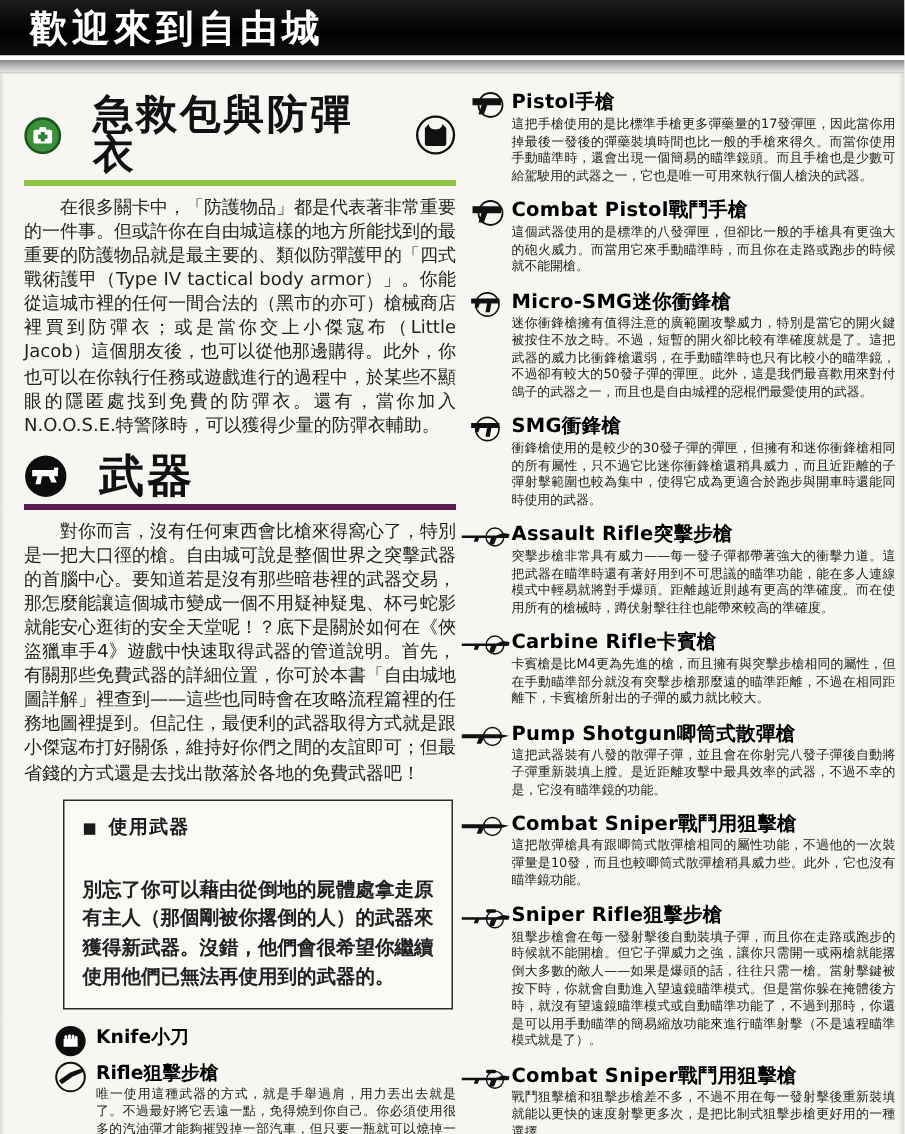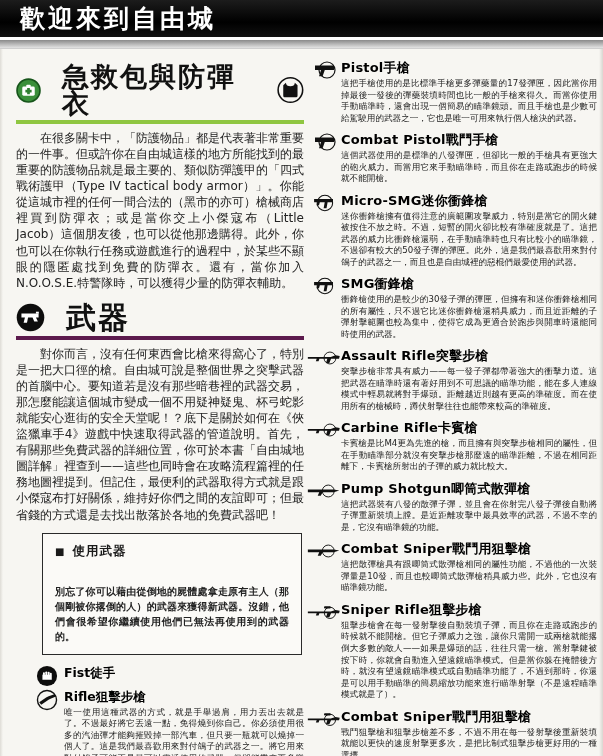--- a/index.html
+++ b/index.html
@@ -45,21 +45,21 @@
     text-indent:2em; color:#222;
   }
 
   
   .ubox{
     border:1.5px solid #2a2a2a; background:#fbfaf7;
     margin:10px 2px 10px 26px; padding:9px 12px 10px 12px;
   }
   .ubox h4{ font-size:12.5px; font-weight:bold; margin-bottom:24px; letter-spacing:1px; }
   .ubox h4 .sq{ font-size:10px; margin-right:7px; }
-  .ubox p{ font-size:10px; line-height:1.5; font-weight:600; color:#222; text-align:justify; }
+  .ubox p{ font-size:13px; line-height:1.5; font-weight:600; color:#222; text-align:justify; }
 
   
   .melee{ margin-left:22px; }
   .mentry{ position:relative; padding-left:26px; margin-bottom:7px; }
   .mentry .micon{ position:absolute; left:-2px; top:0; width:22px; height:22px; }
   .mentry .micon svg{ width:100%; height:100%; display:block; }
   .mentry h3{ font-size:12.5px; font-weight:bold; color:#000; margin-bottom:1px; }
   .mentry p{ font-size:8.6px; line-height:1.34; text-align:justify; color:#222; }
 
   
@@ -134,21 +134,21 @@
         <span class="micon">
             <svg viewBox="0 0 24 24">
               <circle cx="12" cy="12" r="11" fill="#0d0d0d"></circle>
               <path d="M7 10.5h10.2v5.6H7z" fill="#fff"></path>
               <rect x="7.6" y="7.8" width="2.1" height="3.4" rx="1" fill="#fff"></rect>
               <rect x="10.2" y="7" width="2.1" height="4.2" rx="1" fill="#fff"></rect>
               <rect x="12.8" y="7.4" width="2.1" height="3.8" rx="1" fill="#fff"></rect>
               <rect x="15.2" y="8.4" width="1.9" height="2.8" rx=".9" fill="#fff"></rect>
             </svg>
           </span>
-        <h3>Fist徒手</h3>
+        <h3>Knife小刀</h3>
       </div>
       <div class="mentry">
         <span class="micon">
             <svg viewBox="0 0 24 24">
               <circle cx="12" cy="12" r="10.4" fill="none" stroke="#111" stroke-width="1.5"></circle>
               <path d="M3.5 14.5l8-5.6 2.3-.9 6.3-2.2 1.6 2.4-5.8 2.5-2.2 1-8 5.6z" fill="#111"></path>
             </svg>
           </span>
         <h3>Rifle狙擊步槍</h3>
         <p>唯一使用這種武器的方式，就是手舉過肩，用力丟出去就是了。不過最好將它丟遠一點，免得燒到你自己。你必須使用很多的汽油彈才能夠摧毀掉一部汽車，但只要一瓶就可以燒掉一個人了。這是我們最喜歡用來對付鴿子的武器之一。將它用來對付鴿子可能不是最可以靈活使用的武器，但卻能帶來更多樂趣。它同時也是最適合在開車時使用的武器。</p>

